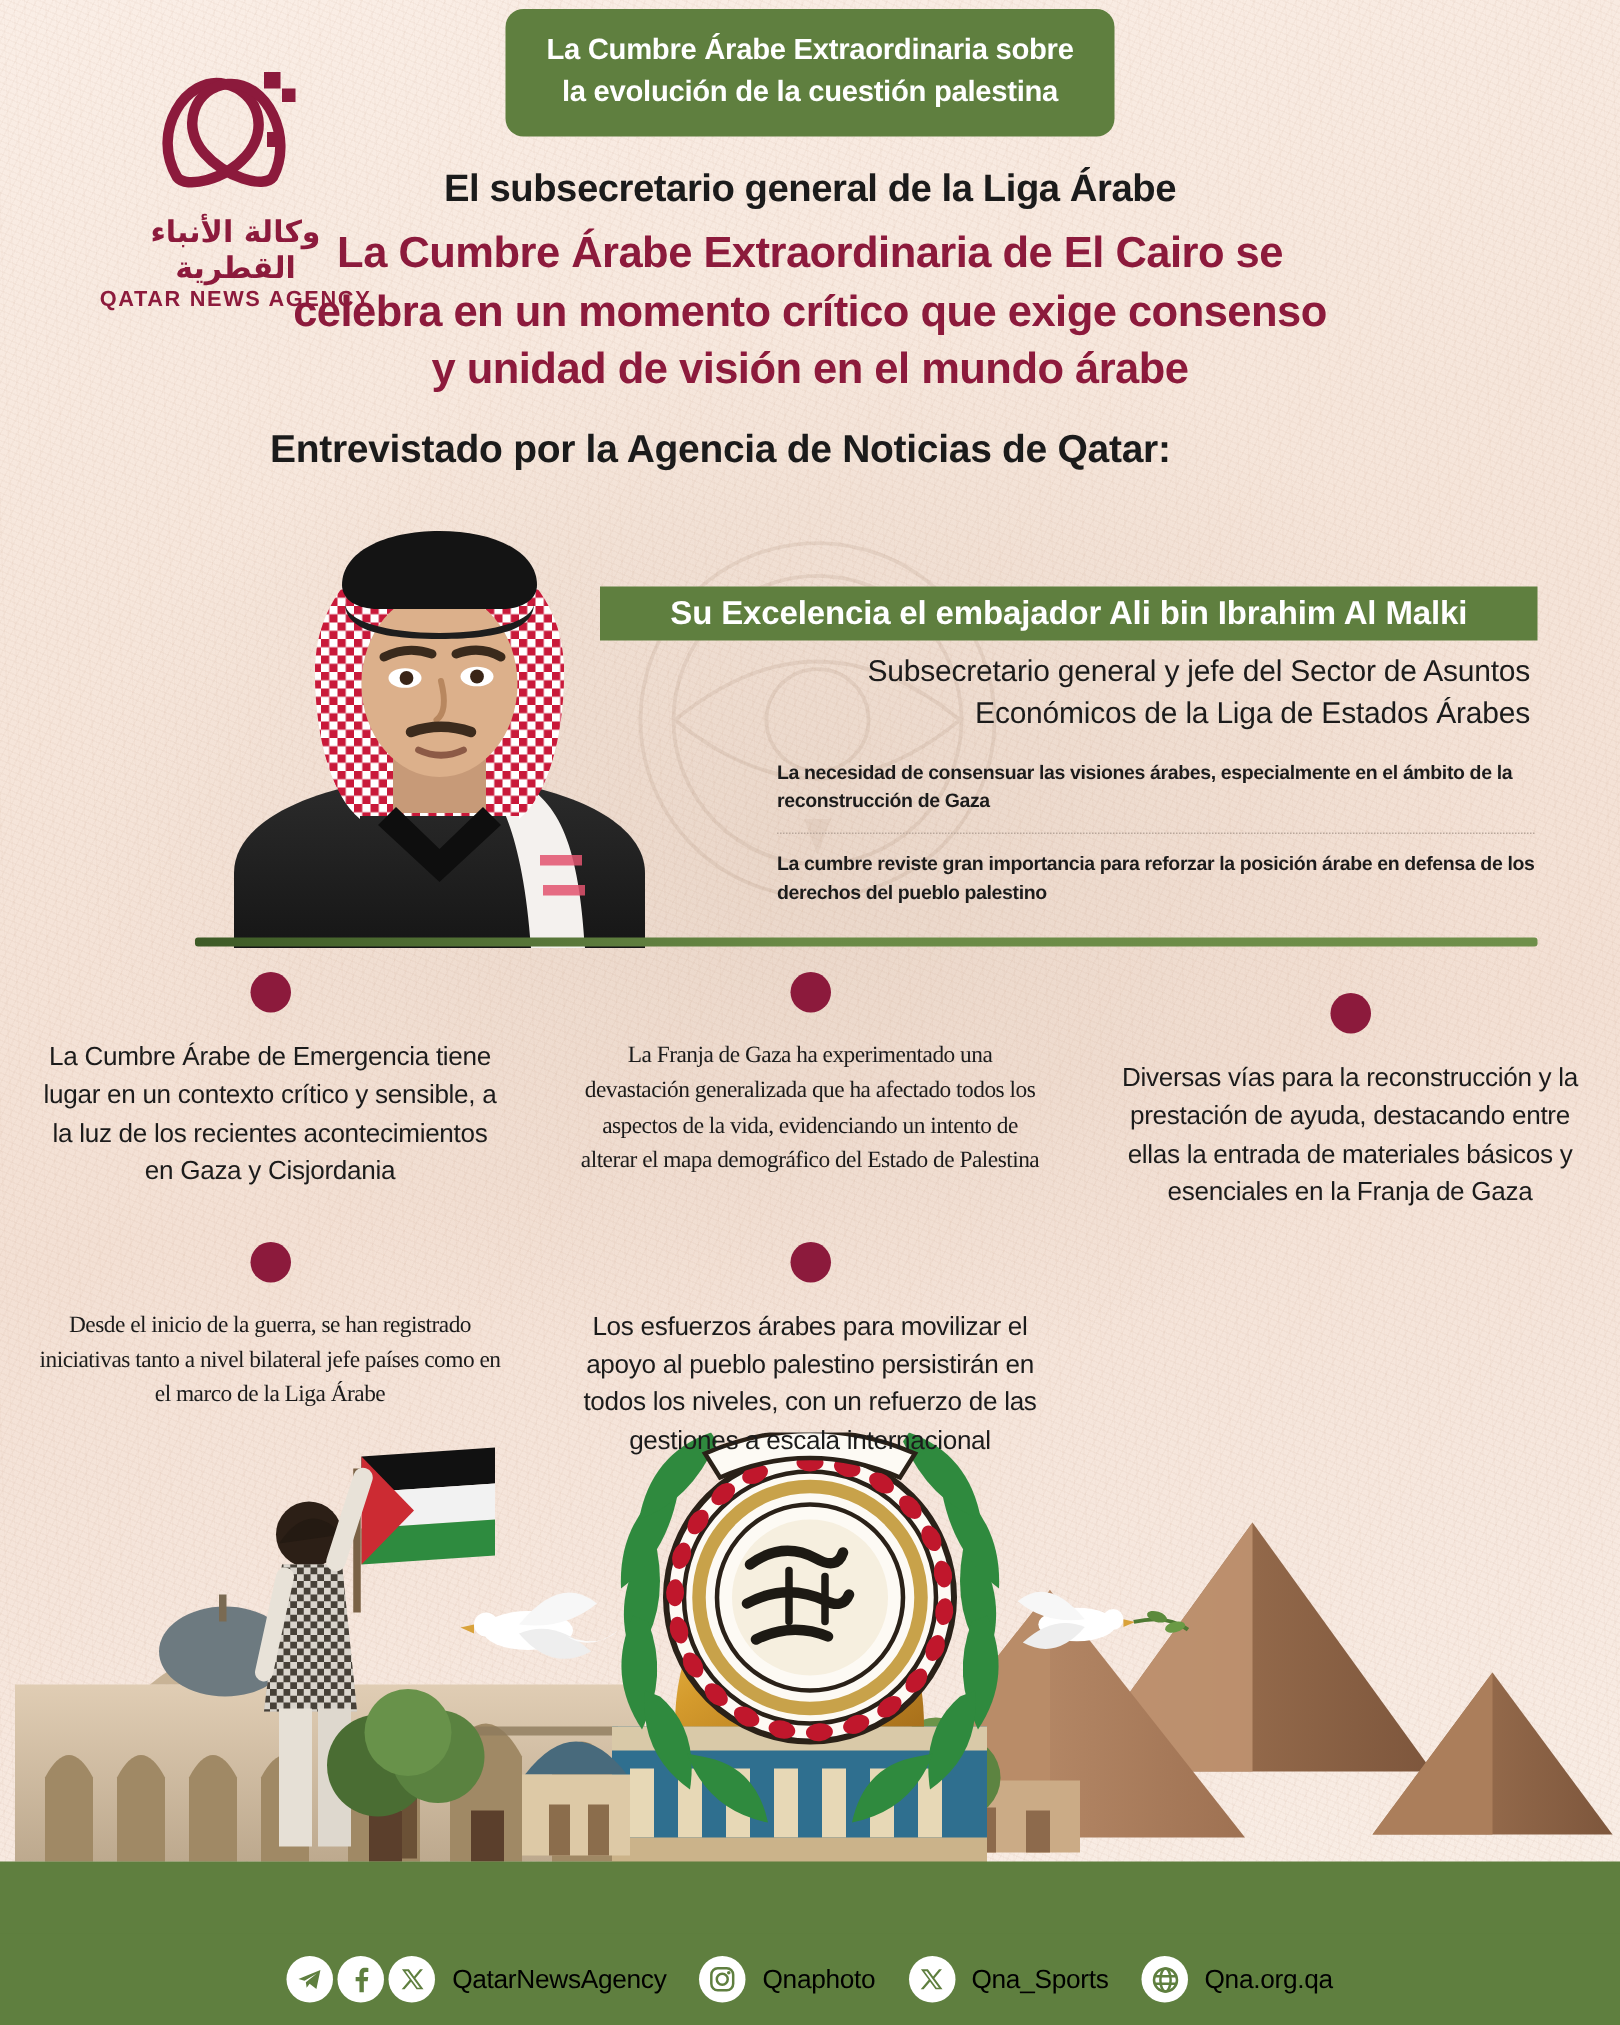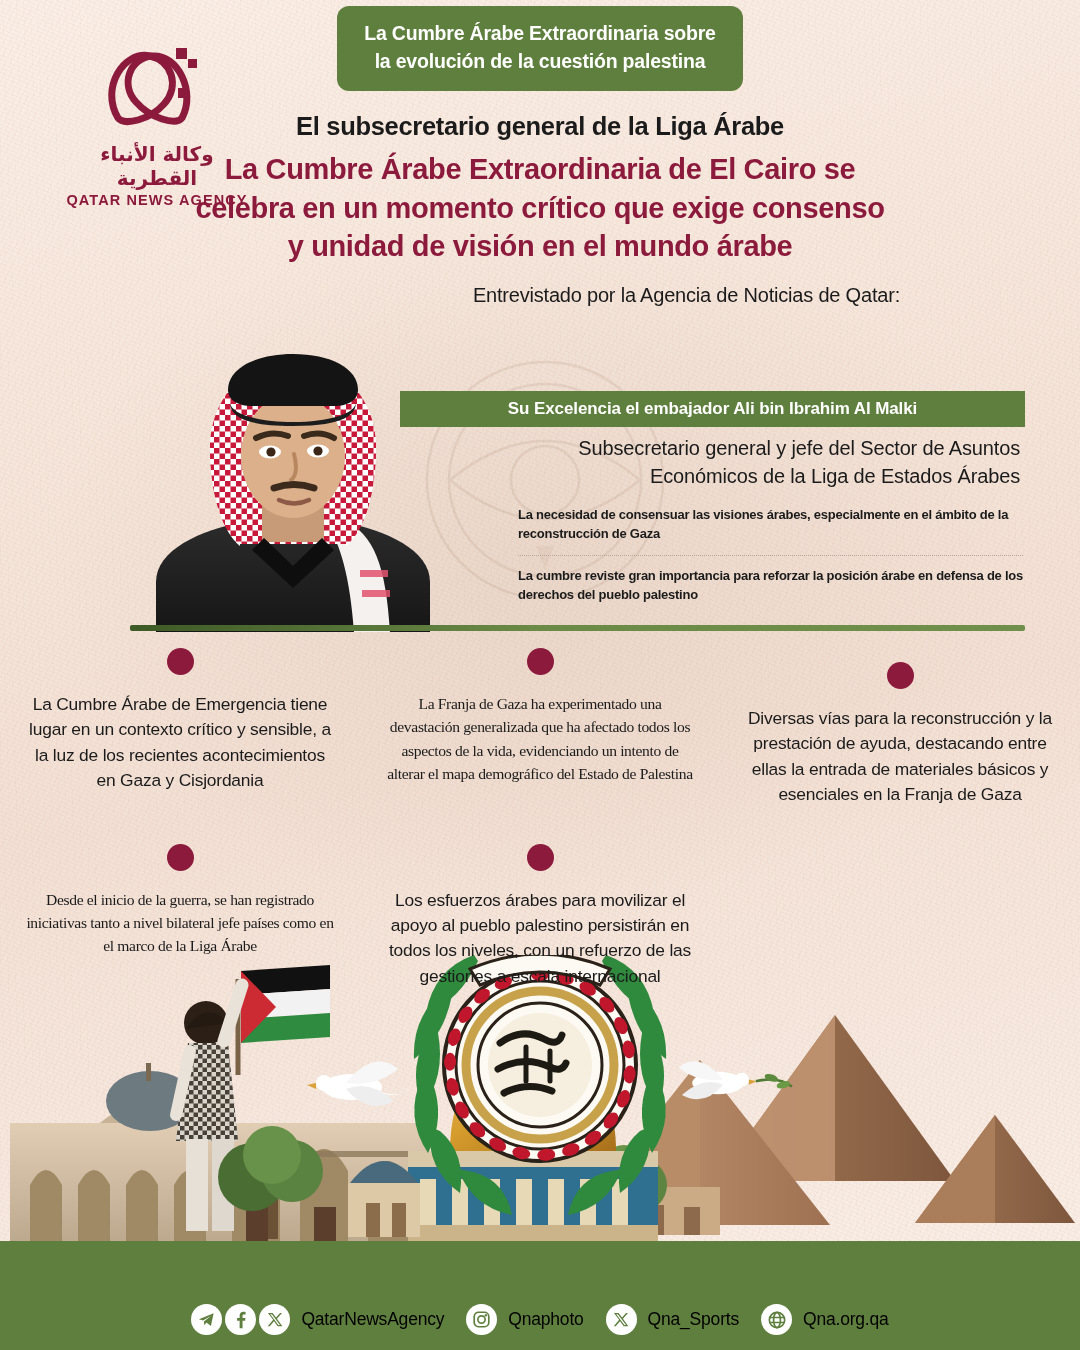--- a/index.html
+++ b/index.html
@@ -63,42 +63,42 @@
   #headline-block { left: 180px; top: 112px; width: 720px; text-align: center; z-index: 6; }
   #kicker {
     color: #1b1b1b; font-size: 25.5px; font-weight: bold;
     letter-spacing: -0.3px; margin-bottom: 9px;
   }
   #headline {
     color: #8C1A3C; font-size: 29px; font-weight: bold;
     line-height: 1.33; letter-spacing: -0.35px;
   }
   #interview-line {
-    left: 180px; top: 284px; width: 720px; text-align: right;
-    color: #1b1b1b; font-size: 20px; font-weight: normal;
+    left: 180px; top: 284px; width: 720px; text-align: left;
+    color: #1b1b1b; font-size: 26px; font-weight: bold;
     letter-spacing: -0.2px; z-index: 6;
   }
 
   
   #watermark {
     left: 330px; top: 330px; width: 430px; height: 310px; z-index: 2;
     opacity: 0.17;
   }
 
   
   #portrait { left: 148px; top: 338px; width: 290px; height: 294px; z-index: 5; }
 
   
   #name-bar {
     left: 400px; top: 391px; width: 625px; height: 36px;
     background: #5F7F3F; z-index: 6;
     display: flex; align-items: center; justify-content: center;
   }
   #name-bar span {
-    color: #ffffff; font-size: 17px; font-weight: bold; letter-spacing: -0.1px;
+    color: #ffffff; font-size: 22px; font-weight: bold; letter-spacing: -0.1px;
   }
   #role-text {
     left: 420px; top: 434px; width: 600px; text-align: right;
     color: #1b1b1b; font-size: 20px; line-height: 1.42;
     letter-spacing: -0.15px; z-index: 6;
   }
   #quotes { left: 518px; top: 506px; width: 505px; z-index: 6; }
   .quote {
     color: #1b1b1b; font-size: 13px; font-weight: bold;
     line-height: 1.45; letter-spacing: -0.25px;
@@ -111,21 +111,21 @@
     left: 130px; top: 625px; width: 895px; height: 6px;
     background: linear-gradient(90deg, #3d5a26 0%, #6a8a46 45%, #6f8f4a 100%);
     border-radius: 2px; z-index: 6;
   }
 
   
   #bullets {
     left: 0; top: 648px; width: 1080px; z-index: 6;
     display: grid;
     grid-template-columns: 360px 360px 360px;
-    row-gap: 22px;
+    row-gap: 6px;
   }
   .cell { padding: 0 26px; text-align: center; }
   .dot {
     width: 27px; height: 27px; border-radius: 50%;
     background: #8C1A3C; margin: 0 auto 17px;
   }
   .cell-text {
     color: #1b1b1b; font-size: 17.4px; line-height: 1.46;
     letter-spacing: -0.2px;
   }

